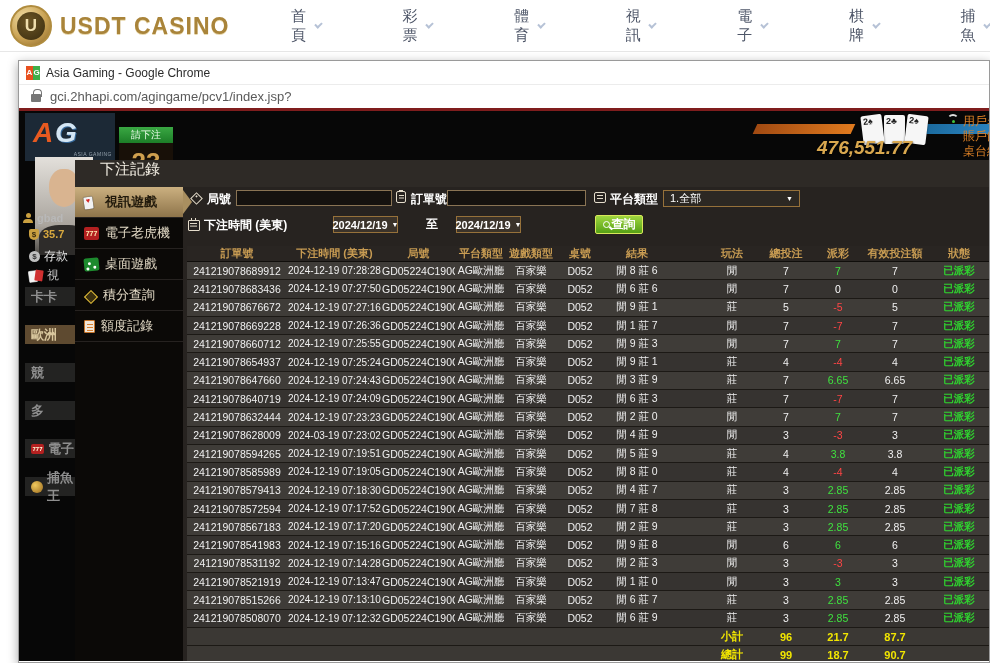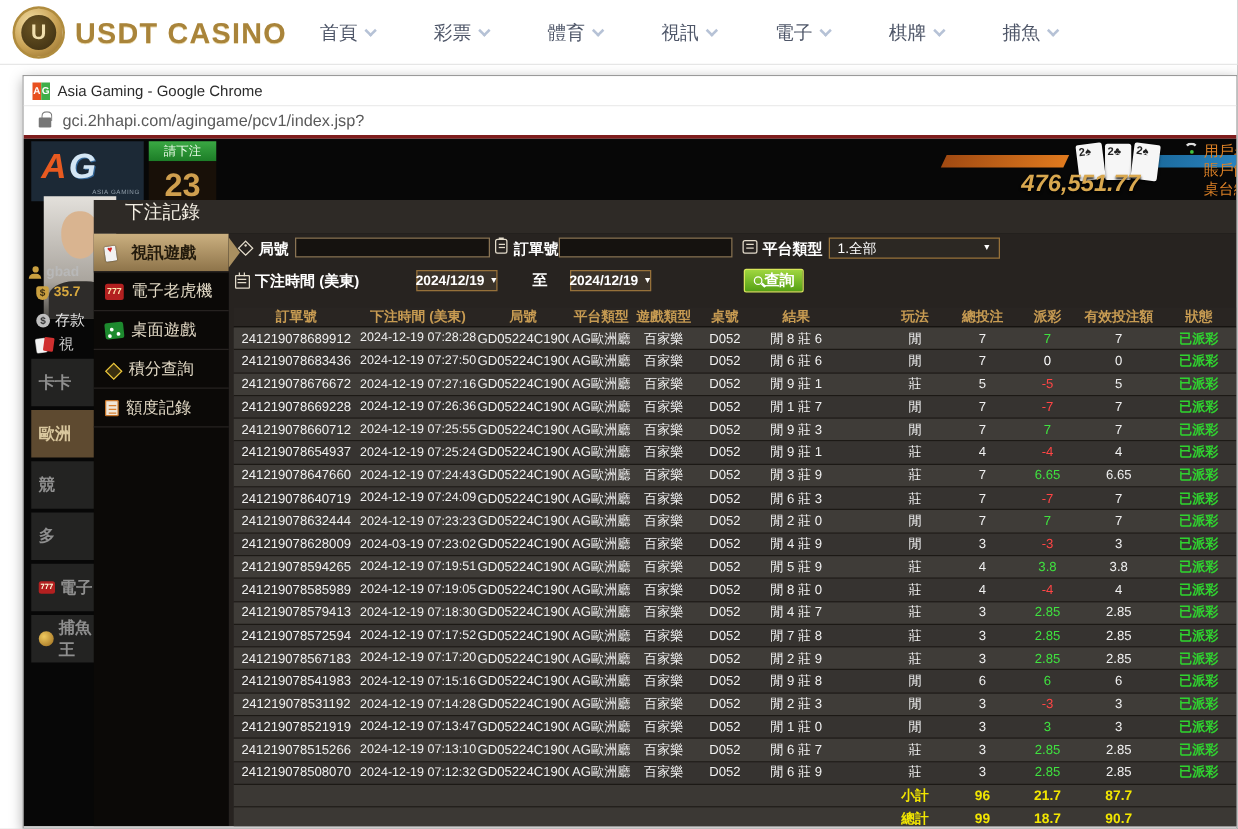--- a/index.html
+++ b/index.html
@@ -10,21 +10,21 @@
   
   #site-header { position:absolute; left:0; top:0; width:990px; height:52px; background:#fff; border-bottom:1px solid #e7e7e7; }
   #logo-coin { position:absolute; left:10px; top:5px; width:42px; height:42px; border-radius:50%;
     background:radial-gradient(circle at 35% 30%, #f3dfa6, #c9a254 55%, #8a6527); border:2px solid #b08c3e; }
   #logo-coin .inner { position:absolute; left:5px; top:5px; width:28px; height:28px; border-radius:50%;
     background:radial-gradient(circle at 40% 35%, #6b5524, #3a2c10); color:#f0dfae; font-weight:bold; font-size:17px;
     display:flex; align-items:center; justify-content:center; }
   #brand { position:absolute; left:60px; top:13px; font-size:23px; font-weight:bold; letter-spacing:1px;
     color:#a9843a; text-shadow:0 1px 0 #e9d9ae; }
   #main-nav { position:absolute; left:256px; top:0; height:52px; display:flex; align-items:center; gap:47px; }
-  .nav-item { display:flex; align-items:center; gap:7px; cursor:pointer; }
+  .nav-item { display:flex; align-items:center; gap:7px; cursor:pointer;margin-left:35px; }
   .nav-item .lbl { font-size:15px; color:#4e5668; }
   .chev { width:7px; height:7px; border-right:2px solid #b6c2d6; border-bottom:2px solid #b6c2d6;
     transform:rotate(45deg); margin-top:-4px; }
 
   
   #chrome-window { position:absolute; left:18px; top:60px; width:972px; height:603px; background:#fff;
     border:1px solid #9a9a9a; box-shadow:0 3px 10px rgba(0,0,0,.35); }
   #titlebar { height:23px; display:flex; align-items:center; padding-left:7px; gap:6px; background:#fff; }
   #favicon { width:14px; height:14px; display:flex; }
   #favicon .fa { width:7px; height:14px; background:#e8501f; color:#fff; font-size:8px; font-weight:bold; text-align:center; line-height:14px; }
@@ -37,21 +37,21 @@
     border:1.8px solid #767676; border-bottom:none; border-radius:4px 4px 0 0; }
   #url-text { font-size:13px; color:#5a5a5a; }
   #win-content { position:relative; height:550px; background:#070707; overflow:hidden; }
 
   
   .bg { position:absolute; }
   #ag-logo { left:6px; top:2px; width:90px; height:48px; background:#1c2936; }
   #ag-logo .a { position:absolute; left:8px; top:4px; font-size:28px; font-weight:bold; font-style:italic; color:#e85a20; }
   #ag-logo .g { position:absolute; left:30px; top:4px; font-size:28px; font-weight:bold; font-style:italic; color:#d4e6f4; text-shadow:1px 1px 0 #35689a; }
   #ag-logo .sub { position:absolute; right:3px; bottom:4px; font-size:5px; color:#93a0ac; letter-spacing:.5px; }
-  #timer { left:100px; top:2px; width:54px; height:54px; }
+  #timer { left:100px; top:16px; width:54px; height:54px; }
   #timer .bar { height:16px; background:linear-gradient(#3aa843,#1c7d27); color:#eafbe8; font-size:10px;
     display:flex; align-items:center; justify-content:center; }
   #timer .num { height:38px; background:#181008; color:#cf9f4e; font-size:26px; font-weight:bold;
     display:flex; align-items:center; justify-content:center; }
   #avatar { left:16px; top:46px; width:58px; height:98px; background:linear-gradient(#e3e0db,#a9a49d 70%,#4d4a45); }
   #avatar .face { position:absolute; left:14px; top:12px; width:30px; height:38px; border-radius:45% 45% 50% 50%; background:#d9b490; }
   #avatar .suit { position:absolute; left:4px; bottom:0; width:50px; height:30px; background:#2e2c2a; border-radius:40% 40% 0 0; }
   .user-row { position:absolute; display:flex; align-items:center; gap:4px; }
   #u-name { left:4px; top:101px; color:#b8b8b8; font-size:11px; font-weight:bold; }
   #u-bal  { left:10px; top:117px; color:#d8a93f; font-size:11px; font-weight:bold; }
@@ -61,21 +61,21 @@
   .ic-person::before { content:""; position:absolute; left:2.5px; top:0; width:5px; height:5px; border-radius:50%; background:#caa040; }
   .ic-person::after { content:""; position:absolute; left:0; bottom:0; width:10px; height:4px; border-radius:4px 4px 0 0; background:#caa040; }
   .ic-bag { width:10px; height:11px; border-radius:2px 2px 5px 5px; background:#caa040; color:#3a2c10; font-size:8px;
     font-weight:bold; text-align:center; line-height:11px; }
   .ic-coin { width:11px; height:11px; border-radius:50%; background:#bfbfbf; color:#333; font-size:8px; font-weight:bold;
     text-align:center; line-height:11px; }
   .ic-cards2 { width:14px; height:12px; position:relative; }
   .ic-cards2::before { content:""; position:absolute; left:0; top:1px; width:8px; height:11px; background:#f4f4f4; border-radius:1px; transform:rotate(-8deg); box-shadow:0 0 0 .5px #999; }
   .ic-cards2::after { content:""; position:absolute; left:6px; top:0; width:8px; height:11px; background:#d03030; border-radius:1px; transform:rotate(8deg); }
   #lobby-menu { left:6px; top:176px; width:54px; }
-  .lobby-item { height:38px; margin-bottom:3px; background:#232322; color:#8f8f8f; font-size:13px; font-weight:bold;
+  .lobby-item { height:19px; margin-bottom:19px; background:#232322; color:#8f8f8f; font-size:13px; font-weight:bold;
     display:flex; align-items:center; gap:4px; padding-left:6px; cursor:pointer; }
   .lobby-item.selected { background:#5e4a30; color:#d9c79e; }
   .ic-slot-mini { min-width:13px; height:10px; background:#b32020; border-radius:2px; color:#ffd; font-size:6px; font-weight:bold; text-align:center; line-height:10px; }
   .ic-fish-mini { min-width:12px; height:12px; border-radius:50%; background:radial-gradient(circle at 35% 35%, #f0c95e, #9a6a1d); }
   #bar-orange { left:736px; top:13px; width:98px; height:10px; background:linear-gradient(90deg,#a14a12,#e07a1e); transform:skewX(-25deg); }
   #bar-blue { left:902px; top:13px; width:86px; height:10px; background:linear-gradient(90deg,#1a699c,#2e88c6); transform:skewX(-25deg); }
   #bg-cards { left:843px; top:4px; display:flex; }
   .pcard { width:21px; height:29px; background:#f6f6f6; border-radius:2px; box-shadow:0 1px 2px rgba(0,0,0,.6);
     color:#222; font-size:9px; font-weight:bold; padding:1px 0 0 2px; margin-right:1px; }
   .pcard:nth-child(1){ transform:rotate(-7deg); }

